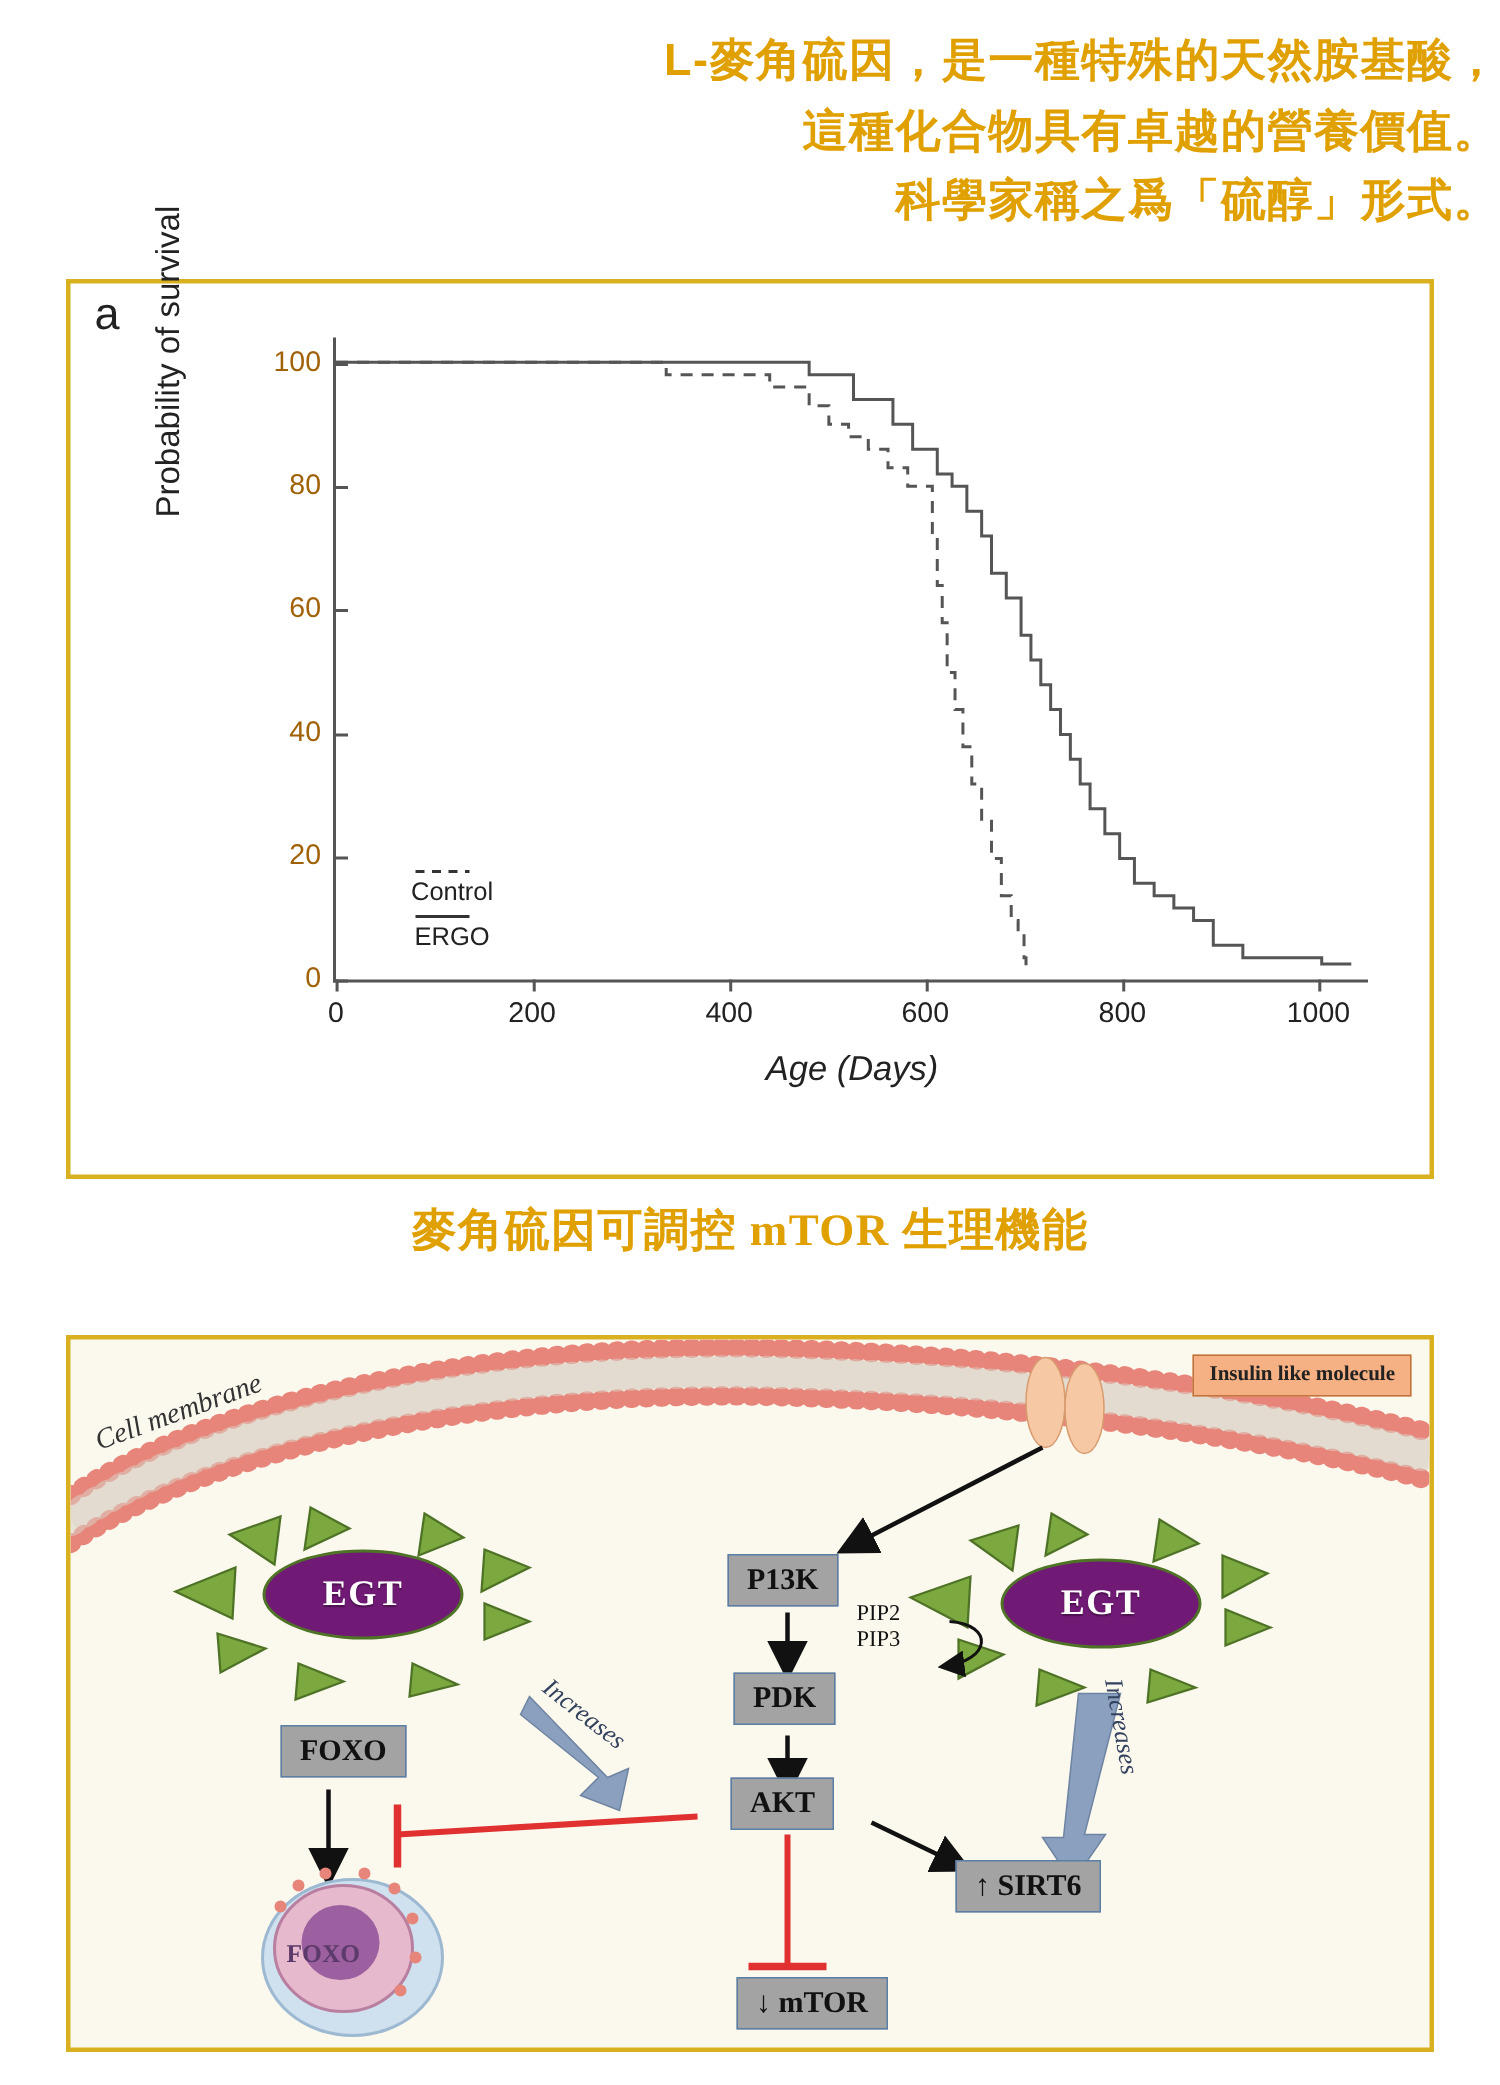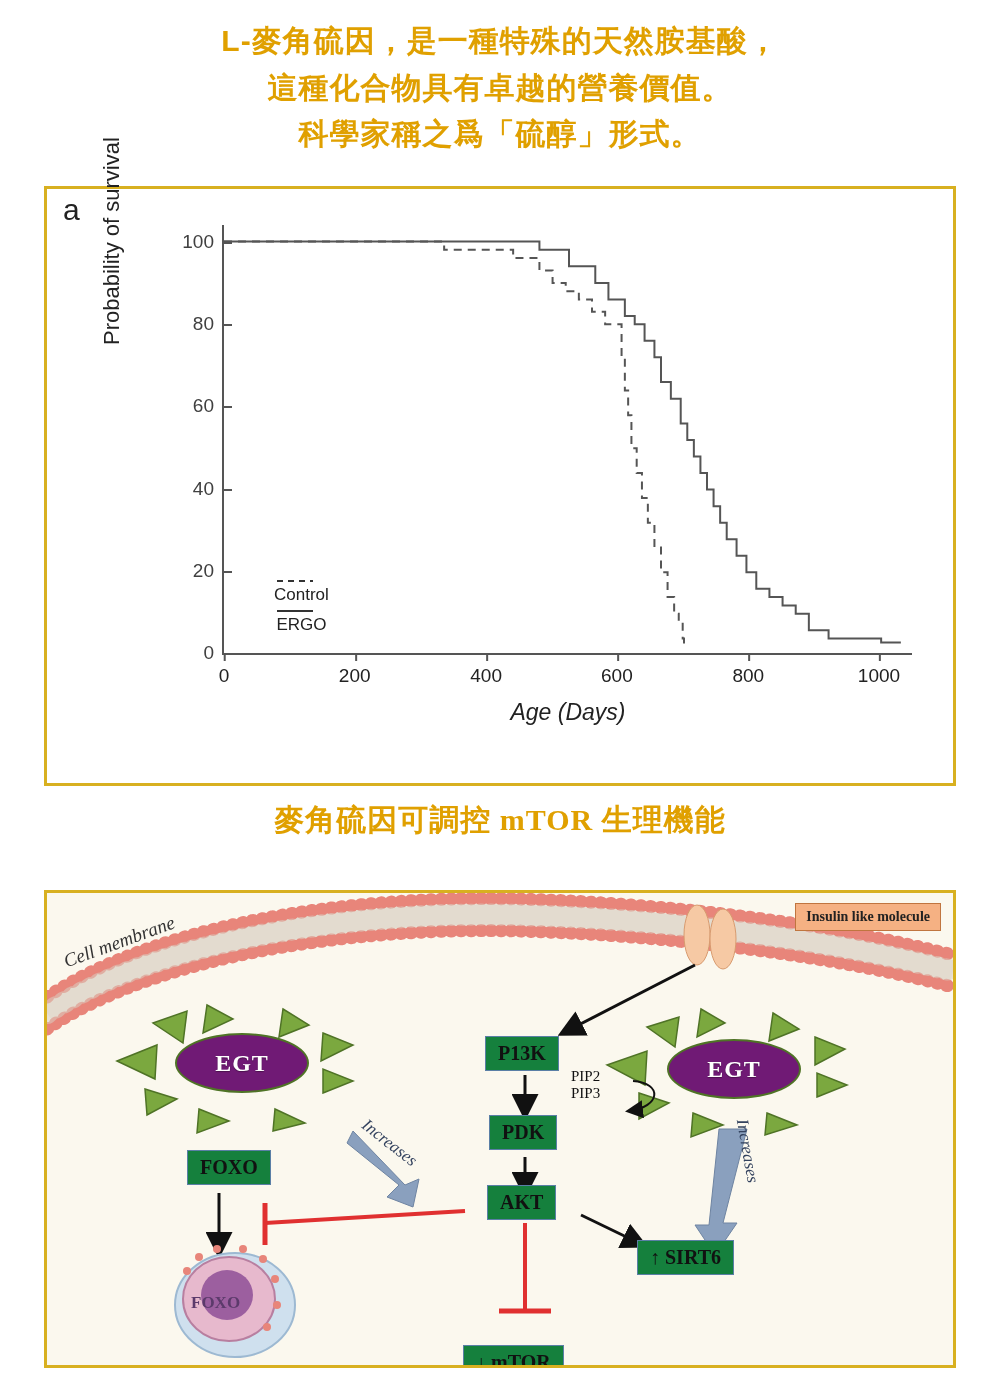--- a/index.html
+++ b/index.html
@@ -11,21 +11,21 @@
     width: 1000px;
     height: 1390px;
     font-family: "Liberation Sans", sans-serif;
     position: relative;
     overflow: hidden;
   }
 
   
   .headline {
     padding-top: 18px;
-    text-align: center;
+    text-align: right;
     color: #e0a000;
     font-size: 30px;
     font-weight: bold;
     line-height: 1.55;
     letter-spacing: 1px;
   }
   .headline .line { display: block; }
 
   
   .panel-a {
@@ -71,21 +71,21 @@
     transform-origin: left top;
     font-size: 22px;
     color: #222;
     white-space: nowrap;
   }
   .ytick {
     position: absolute;
     right: 100%;
     transform: translateY(-50%);
     font-size: 19px;
-    color: #404040;
+    color: #a16207;
     padding-right: 10px;
     white-space: nowrap;
   }
   .ytick::after {
     content: "";
     position: absolute;
     right: -8px;
     top: 50%;
     width: 8px;
     height: 2px;
@@ -185,21 +185,21 @@
     background: #f5b183;
     border: 1px solid #c0753f;
     padding: 5px 10px;
     font-size: 14px;
     font-weight: bold;
     font-family: "Liberation Serif", serif;
     color: #222;
   }
   .node {
     position: absolute;
-    background: #15803d;
+    background: #a3a3a3;
     border: 1px solid #5a7fa6;
     font-family: "Liberation Serif", serif;
     font-weight: bold;
     font-size: 20px;
     color: #111;
     padding: 5px 12px;
     text-align: center;
     white-space: nowrap;
   }
   .egt {
@@ -401,21 +401,21 @@
   <div class="insulin-box">Insulin like molecule</div>
 
   <div class="egt" style="left:128px; top:140px;">EGT</div>
   <div class="egt" style="left:620px; top:146px;">EGT</div>
 
   <div class="node" style="left:438px; top:143px;">P13K</div>
   <div class="node" style="left:442px; top:222px;">PDK</div>
   <div class="node" style="left:440px; top:292px;">AKT</div>
   <div class="node" style="left:140px; top:257px;">FOXO</div>
   <div class="node" style="left:590px; top:347px;">↑ SIRT6</div>
-  <div class="node" style="left:416px; top:425px;margin-top:27px;">↓ mTOR</div>
+  <div class="node" style="left:444px; top:425px;">↓ mTOR</div>
 
   <div class="pip" style="left:524px; top:175px;">PIP2</div>
   <div class="pip" style="left:524px; top:192px;">PIP3</div>
 
   <div class="increases" style="left:310px; top:240px; transform:rotate(38deg);">Increases</div>
   <div class="increases" style="left:668px; top:248px; transform:rotate(80deg);">Increases</div>
 
   <div class="nucleus-label" style="left:144px; top:400px;">FOXO</div>
 </div>
 

